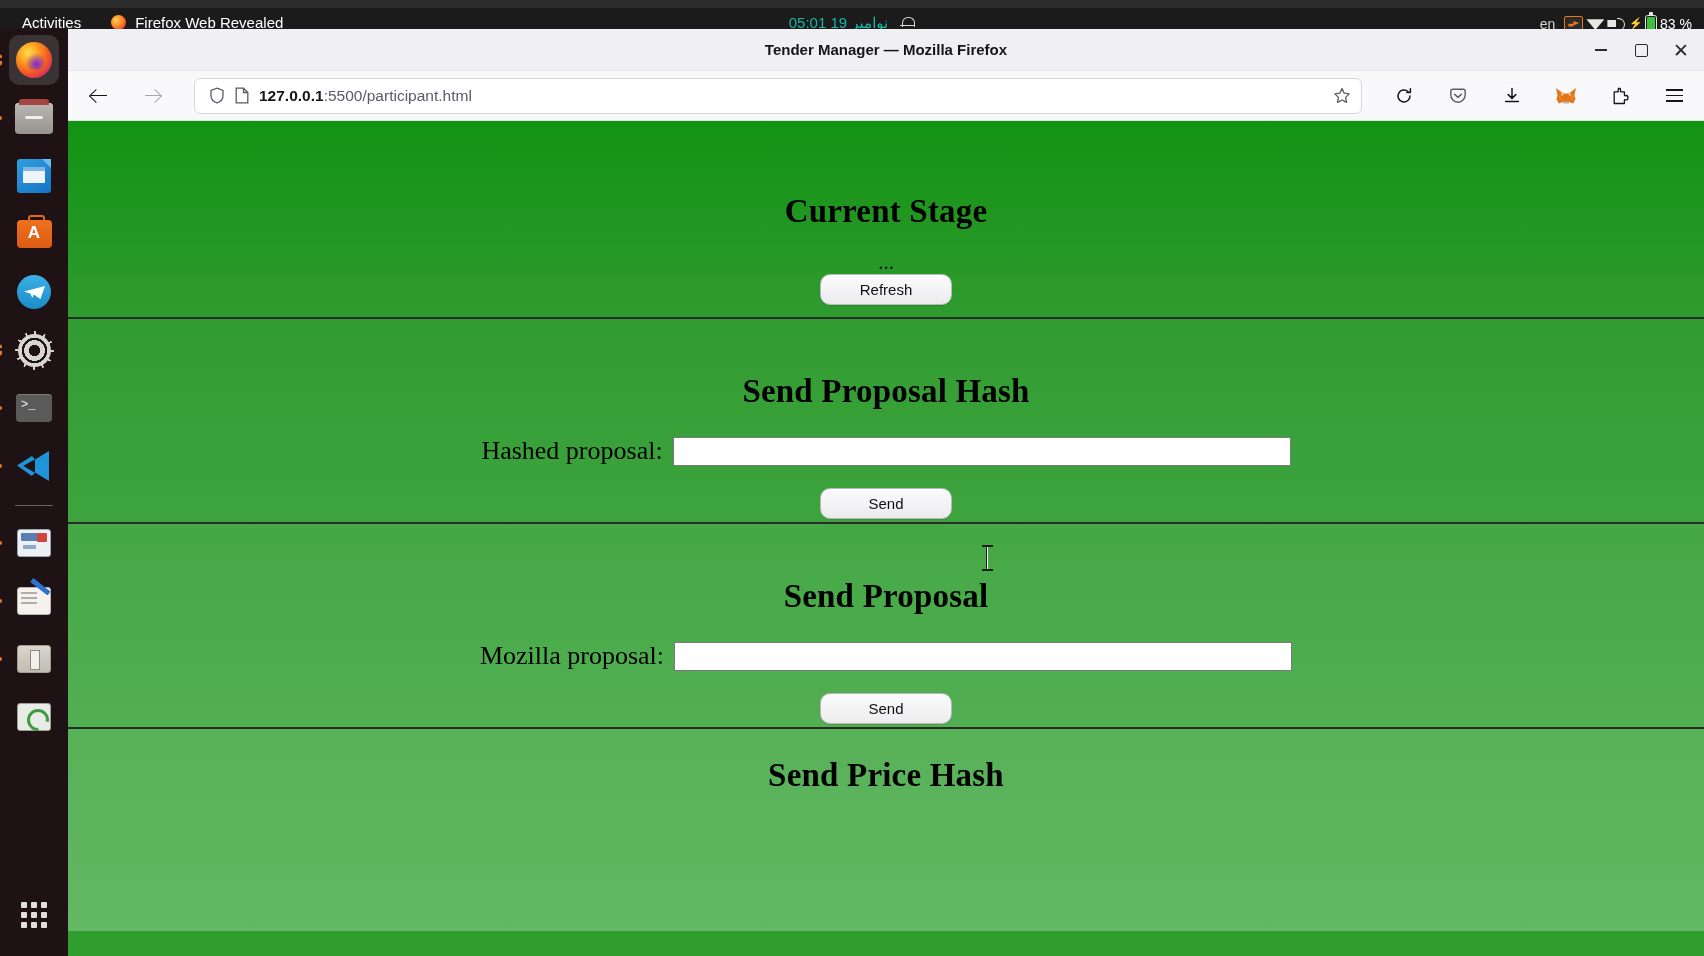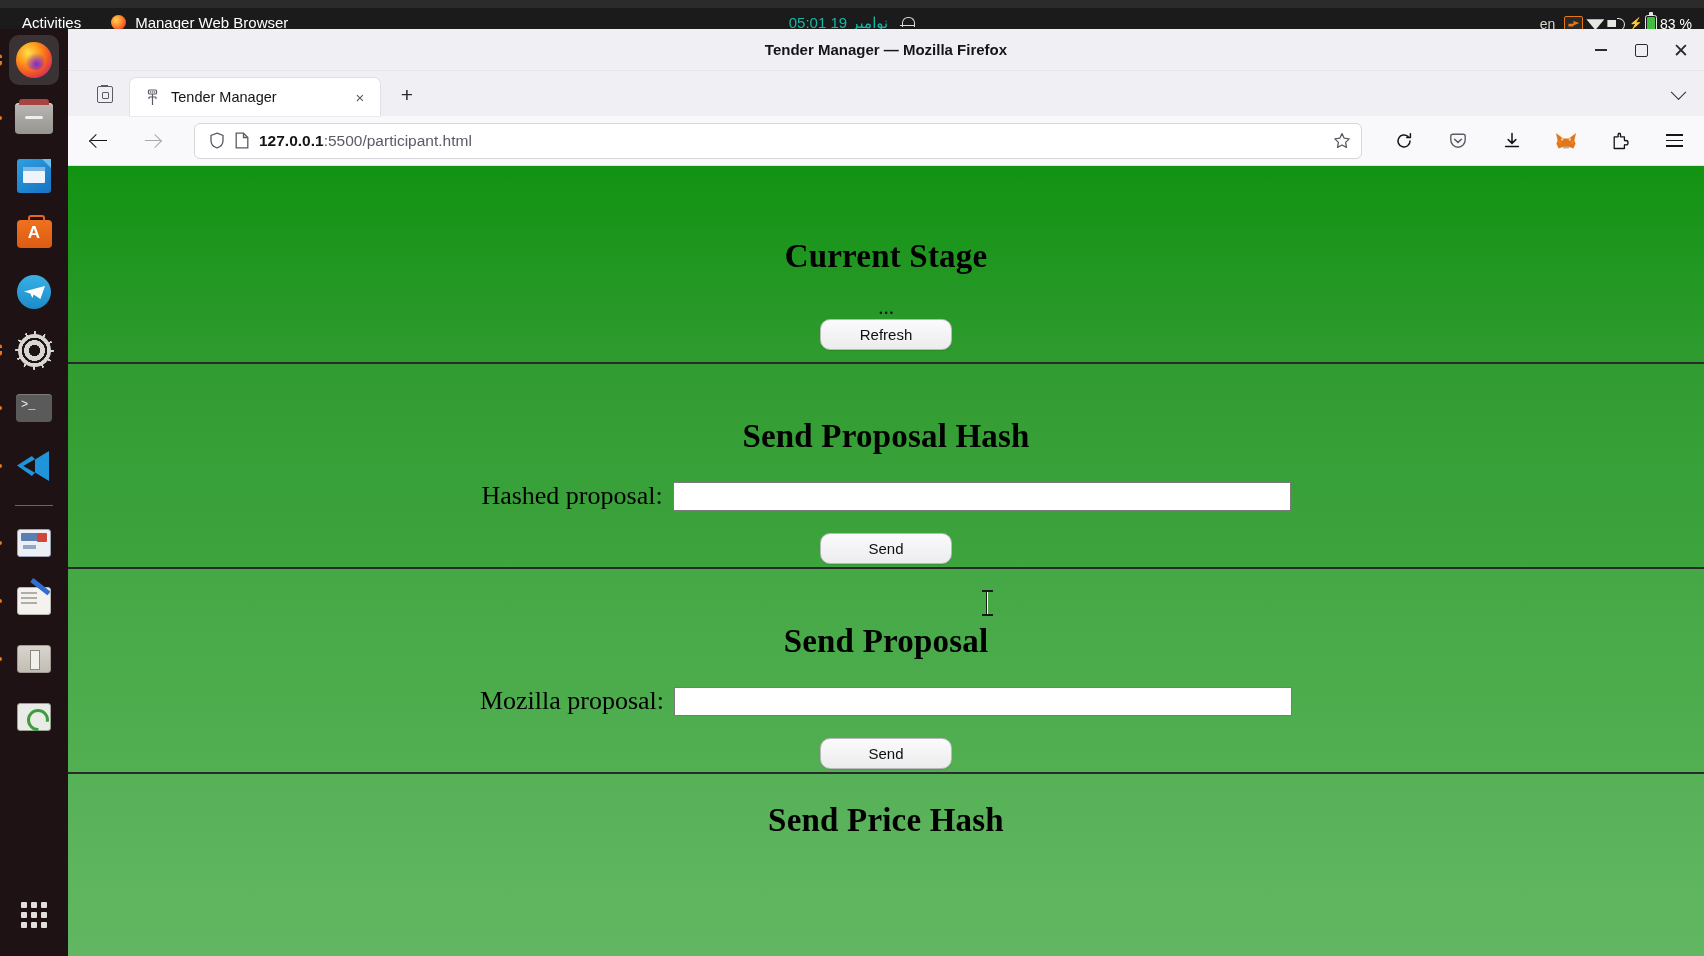--- a/index.html
+++ b/index.html
@@ -420,21 +420,21 @@
   .text-caret .cap-b { position: absolute; left: 0; bottom: 0; width: 11px; height: 2px; background: #1a1a1a; }
 </style>
 </head>
 <body>
 
 <div id="topbar">
   <div class="tb-left">
     <div class="tb-activities">Activities</div>
     <div class="tb-app">
       <span class="firefox-mini"></span>
-      <span>Manager Web Browser</span>
+      <span>Firefox Web Revealed</span>
     </div>
   </div>
   <div class="tb-center">
     <span class="tb-clock">05:01  نوامبر 19</span>
     <span class="bell"></span>
   </div>
   <div class="tb-right">
     <span class="kbd-lang">en</span>
     <span class="ic-screen"></span>
     <span class="ic-wifi"></span>
@@ -504,42 +504,20 @@
 
   <div class="ff-titlebar">
     <span class="ff-title">Tender Manager — Mozilla Firefox</span>
     <div class="win-ctrls">
       <span class="wc wc-min"></span>
       <span class="wc wc-max"></span>
       <span class="wc wc-close">✕</span>
     </div>
   </div>
 
-  <div class="ff-tabstrip">
-    <div class="tab-list-btn">
-      <span class="ic-taglist"></span>
-    </div>
-    <div class="ff-tab">
-      <span class="tab-fav">
-        <svg width="17" height="17" viewBox="0 0 17 17">
-          <rect x="4.5" y="1" width="8" height="4" rx="1" fill="none" stroke="#5b5b66" stroke-width="1.2"></rect>
-          <circle cx="6.6" cy="3" r=".8" fill="#5b5b66"></circle>
-            <circle cx="8.5" cy="3" r=".8" fill="#5b5b66"></circle>
-            <circle cx="10.4" cy="3" r=".8" fill="#5b5b66"></circle>
-          <path d="M8.5 5v3M5 8h7M5 8v2M12 8v2M8.5 8v8" stroke="#5b5b66" stroke-width="1.2" fill="none"></path>
-        </svg>
-      </span>
-      <span class="tab-label">Tender Manager</span>
-      <span class="tab-close">×</span>
-    </div>
-    <div class="tab-new">+</div>
-    <div class="tabstrip-chevron">
-        <span class="chev-down"></span>
-      </div>
-  </div>
 
   <div class="ff-navbar">
     <div class="nav-btn">
         <span class="arrow-left"></span>
       </div>
     <div class="nav-btn">
         <span class="arrow-right"></span>
       </div>
 
     <div class="urlbar">

